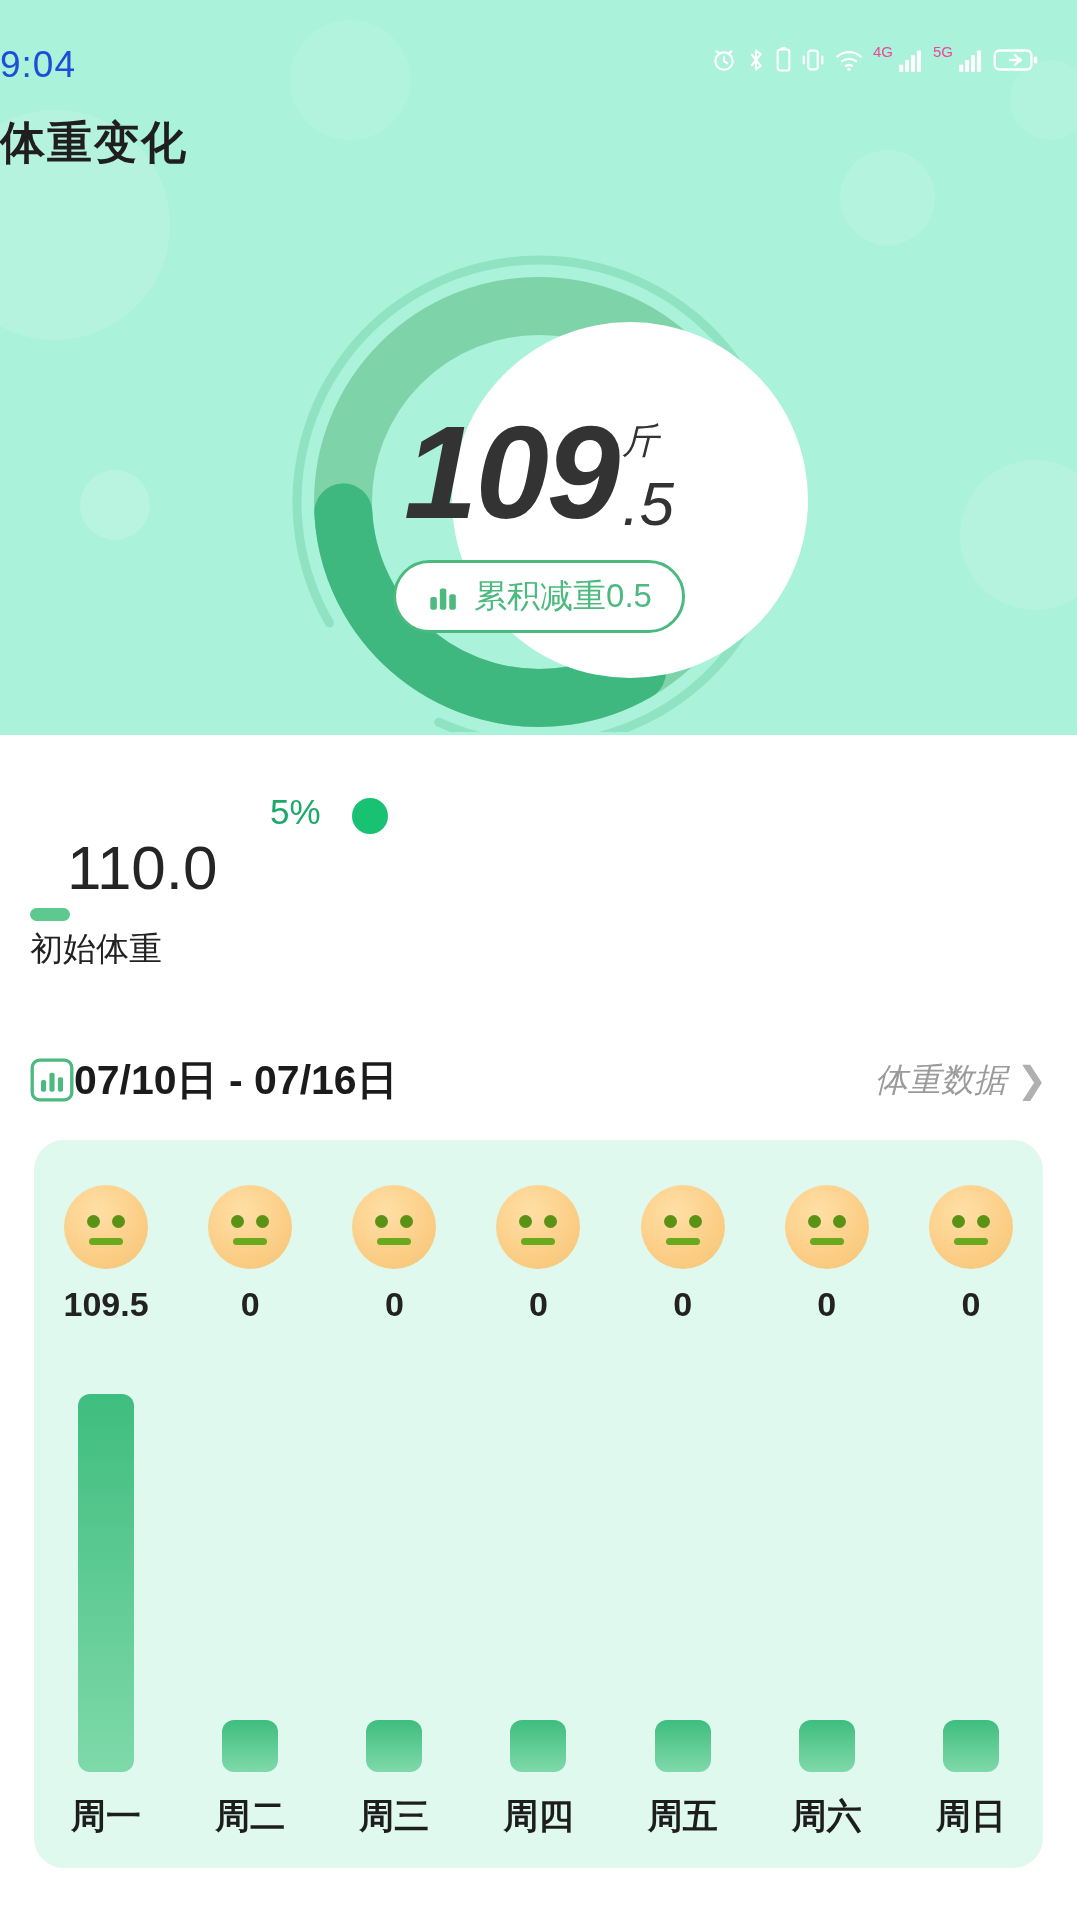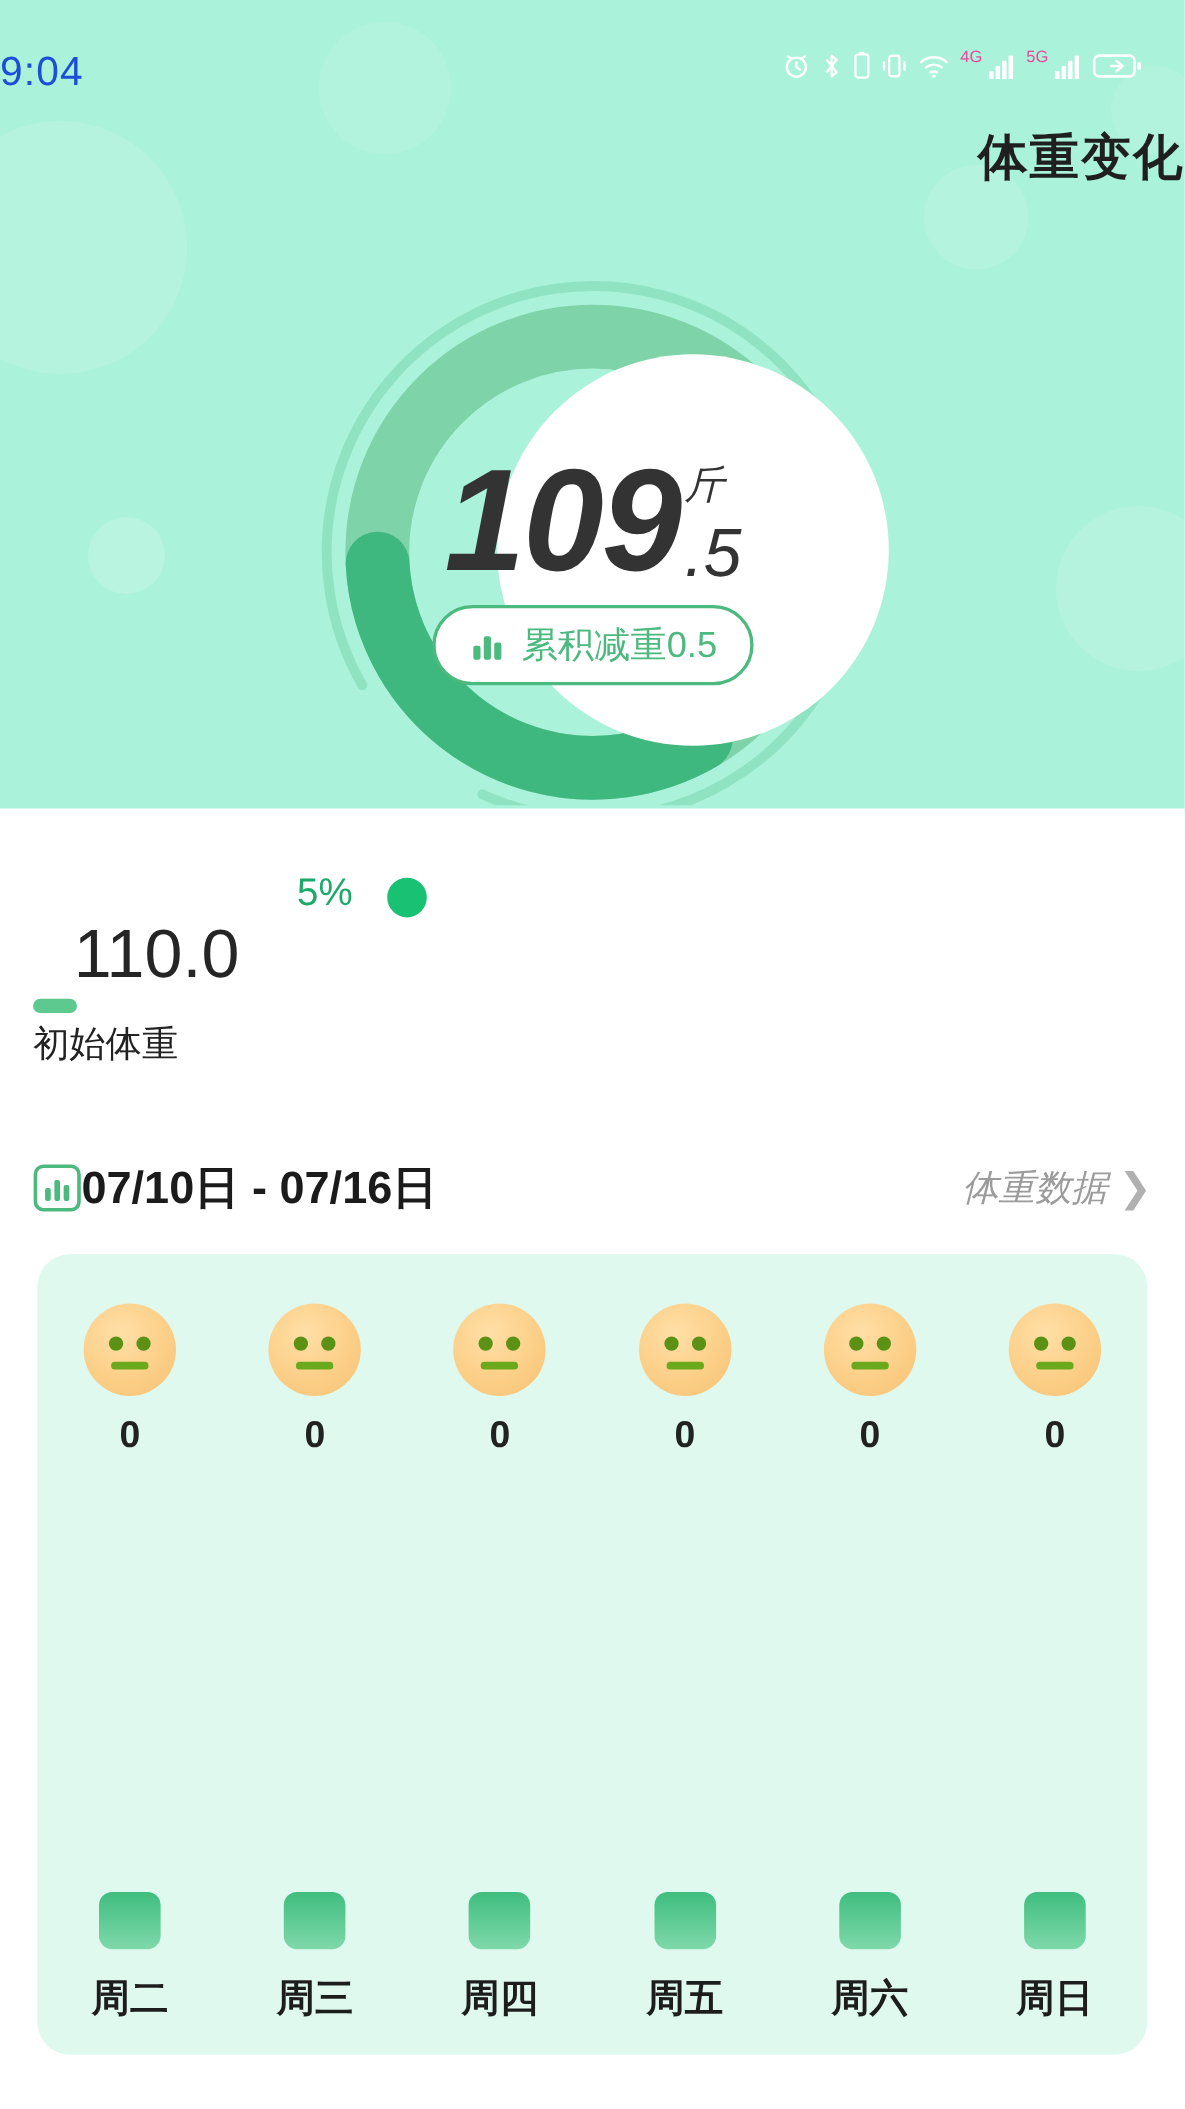--- a/index.html
+++ b/index.html
@@ -46,21 +46,21 @@
   .sb-icons{
     position:absolute; right:38px; top:46px;
     display:flex; align-items:center; gap:9px;
     color:#ffffff;
   }
   .sb-icons svg{ display:block; }
   .sb-net{ font-size:15px; color:#ec4899; position:relative; top:-9px; margin-right:-4px; }
 
   
   .page-title{
-    position:absolute; left:0; right:0; top:113px; text-align:right; z-index:10;
+    position:absolute; left:0; right:0; top:113px; text-align:left; z-index:10;
     font-size:45px; font-weight:700; color:#1f1f1f; letter-spacing:2px;
   }
 
   
   .gauge-wrap{
     position:absolute; left:174px; top:232px; width:730px; height:500px; z-index:6;
   }
   .gauge-svg{ position:absolute; left:0; top:0; }
 
   .dial-center{
@@ -76,21 +76,21 @@
     letter-spacing:-2px;
   }
   .w-side{
     display:flex; flex-direction:column; align-items:flex-start;
     margin-left:4px; padding-top:6px;
   }
   .w-unit{ font-size:36px; color:#333333; font-weight:500; line-height:1; }
   .w-dec{ font-size:62px; color:#333333; font-weight:500; line-height:1; margin-top:14px; }
 
   .badge{
-    position:absolute; left:50%; transform:translateX(-50%); top:318px; z-index:8;
+    position:absolute; left:50%; transform:translateX(-50%); top:328px; z-index:8;
     display:flex; align-items:center; gap:14px;
     border:3px solid #4cb97f; border-radius:40px;
     padding:11px 30px; background:#ffffff;
   }
   .badge-txt{ font-size:33px; color:#4cb97f; font-weight:500; }
 
   .pct-label{
     position:absolute; left:96px; top:560px; z-index:8;
     font-size:35px; color:#1ca96a; font-weight:500;
   }
@@ -291,20 +291,32 @@
 </div>
 
 <div class="chart-card">
   <div class="chart-cols" id="chart-cols">
       <div class="col">
         <div class="emoji">
           <span class="eye l"></span>
           <span class="eye r"></span>
           <span class="mouth"></span>
         </div>
+        <div class="val">109.5</div>
+        <div class="bar-area">
+          <div class="bar" style="height: 378px;"></div>
+        </div>
+        <div class="daylbl">周一</div>
+      </div>
+      <div class="col">
+        <div class="emoji">
+          <span class="eye l"></span>
+          <span class="eye r"></span>
+          <span class="mouth"></span>
+        </div>
         <div class="val">0</div>
         <div class="bar-area">
           <div class="bar" style="height: 52px;"></div>
         </div>
         <div class="daylbl">周二</div>
       </div>
       <div class="col">
         <div class="emoji">
           <span class="eye l"></span>
           <span class="eye r"></span>

